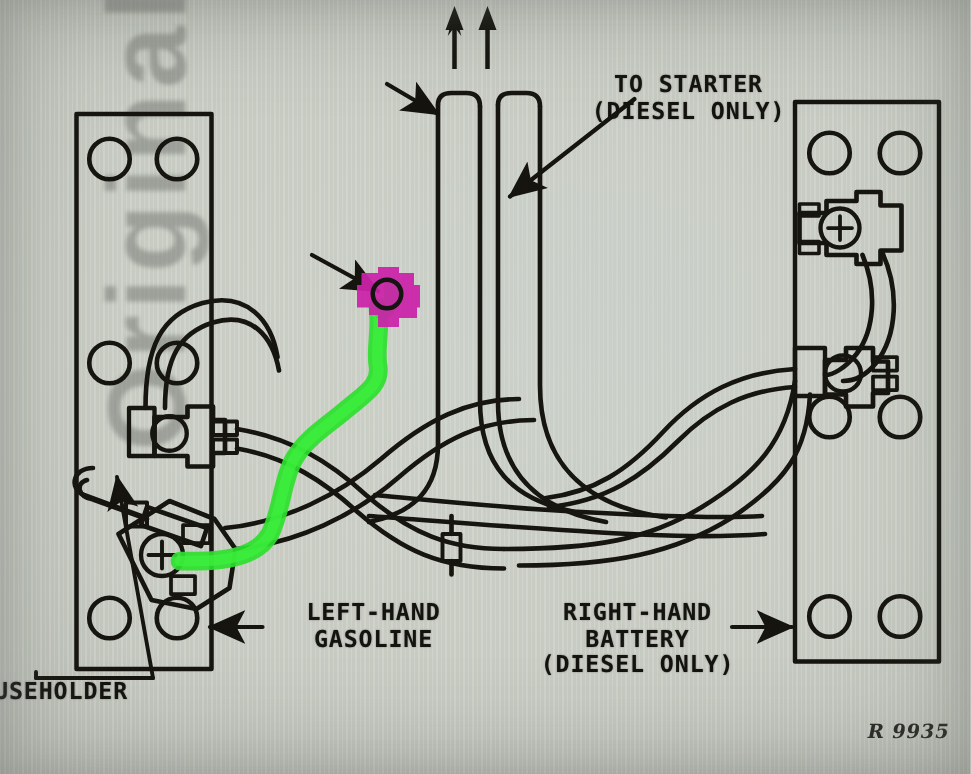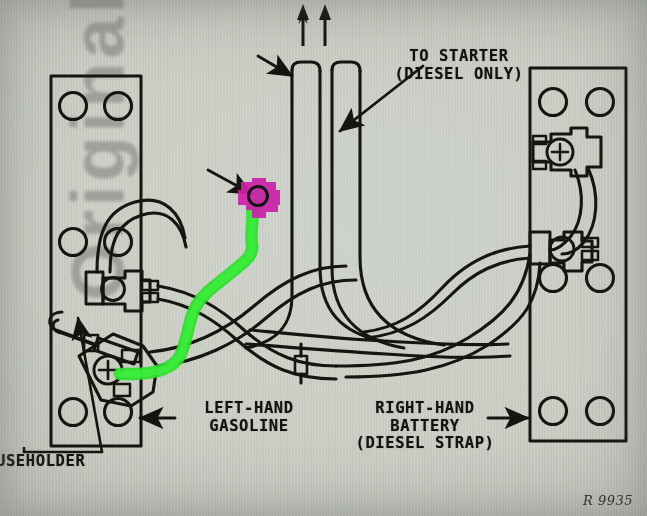--- a/index.html
+++ b/index.html
@@ -28,23 +28,23 @@
       filter:blur(1.4px);
       user-select:none;pointer-events:none;white-space:nowrap;}
 
   .lbl{position:absolute;
        font-family:"DejaVu Sans Mono","Liberation Mono",monospace;
        color:#14130f;font-size:15.5px;line-height:17.5px;
        letter-spacing:.6px;font-weight:700;
        text-align:center;white-space:pre;
        text-shadow:0 0 1.1px rgba(40,40,38,.55);}
   .lbl.lft{text-align:left;}
-  .code{position:absolute;right:14px;bottom:8px;
+  .code{position:absolute;right:14px;bottom:20px;
         font-family:"DejaVu Serif","Liberation Serif",serif;
-        font-style:italic;font-weight:400;font-size:13px;color:#2a2926;
+        font-style:italic;font-weight:700;font-size:13px;color:#2a2926;
         letter-spacing:.5px;}
   .blur{filter:blur(.35px);}
 </style>
 </head>
 <body>
 
 <div id="stage">
 
   <div id="paper"></div>
 
@@ -213,20 +213,20 @@
 
   <div class="lbl" style="left:370px;top:48px;width:178px;">TO STARTER
 (DIESEL ONLY)</div>
 
 
   <div class="lbl" style="left:180px;top:400px;width:138px;">LEFT-HAND
 GASOLINE</div>
 
   <div class="lbl" style="left:348px;top:400px;width:154px;">RIGHT-HAND
 BATTERY
-(DIESEL STRAP)</div>
+(DIESEL ONLY)</div>
 
   <div class="lbl lft" style="left:-4px;top:453px;width:140px;">USEHOLDER</div>
 
   <div class="code">R 9935</div>
 
   <div id="vignette"></div>
 </div>
 
 </body></html>

